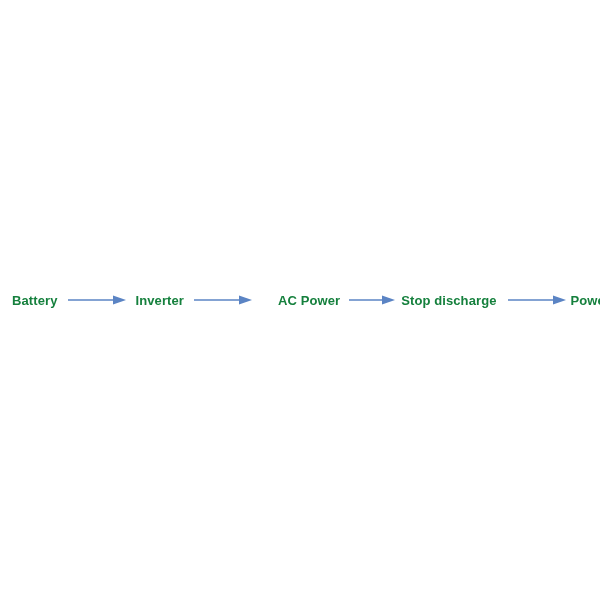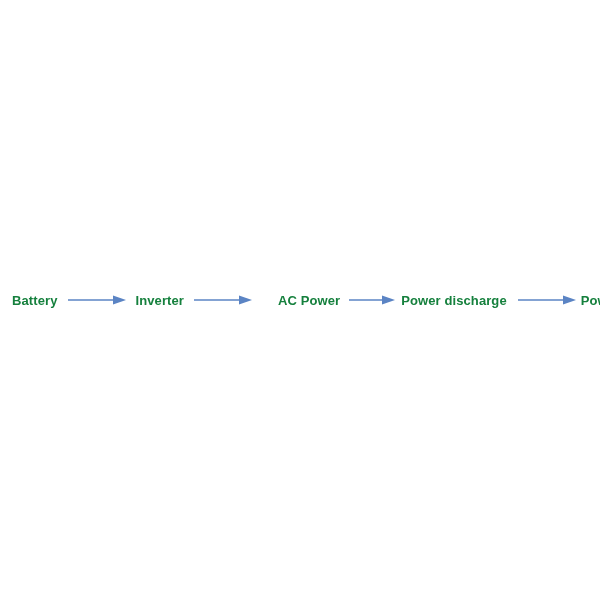--- a/index.html
+++ b/index.html
@@ -76,21 +76,21 @@
 
     <span class="node-label">AC Power</span>
 
     <span class="connector" style="margin-left:9px; margin-right:6px;">
       <svg width="46" height="14" viewBox="0 0 46 14" aria-hidden="true">
         <line x1="0" y1="7" x2="36" y2="7" stroke="#5B84C4" stroke-width="1.4"></line>
         <polygon points="33,2.4 46,7 33,11.6" fill="#5B84C4"></polygon>
       </svg>
     </span>
 
-    <span class="node-label">Power discharge</span>
+    <span class="node-label">Stop discharge</span>
 
     <span class="connector" style="margin-left:11px; margin-right:5px;">
       <svg width="58" height="14" viewBox="0 0 58 14" aria-hidden="true">
         <line x1="0" y1="7" x2="48" y2="7" stroke="#5B84C4" stroke-width="1.4"></line>
         <polygon points="45,2.4 58,7 45,11.6" fill="#5B84C4"></polygon>
       </svg>
     </span>
 
     <span class="node-label">Power off</span>
 

